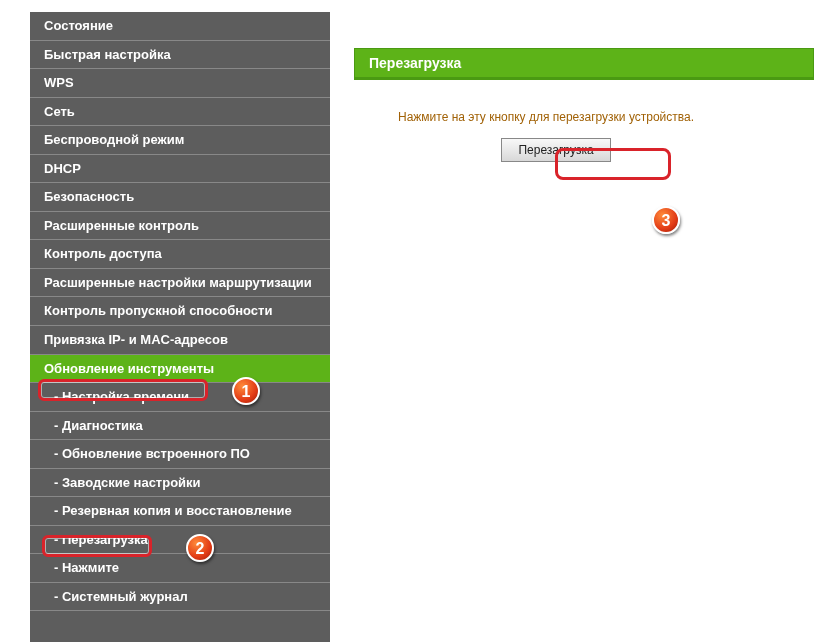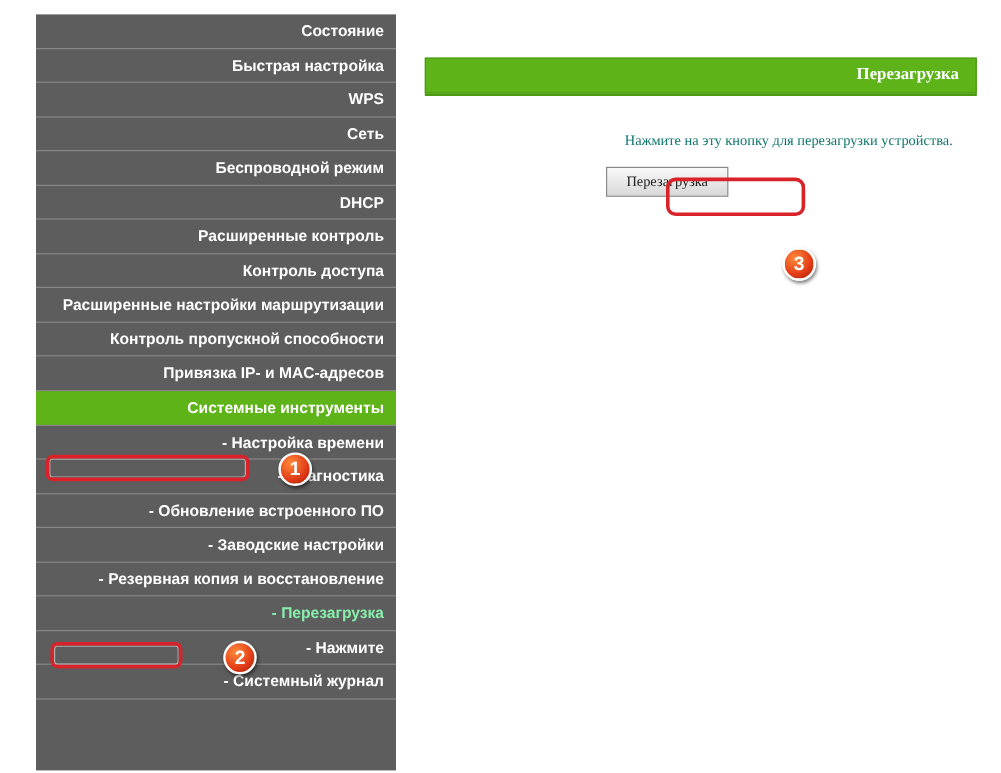--- a/index.html
+++ b/index.html
@@ -1,15 +1,15 @@
 <!DOCTYPE html>
 <html><head>
 <meta charset="utf-8">
 <style>
-  * { box-sizing: border-box; text-align: right; }
+  * { box-sizing: border-box; }
   body {
     margin: 0;
     padding: 0;
     background: #fff;
     font-family: Arial, Helvetica, sans-serif;
     font-size: 12px;
     width: 834px;
     height: 644px;
     overflow: hidden;
     position: relative;
@@ -37,52 +37,51 @@
     position: relative;
     line-height: 1.35;
   }
   .sidebar-item.sub {
     padding-left: 24px;
   }
   .sidebar-item.active {
     background: #5db318;
   }
   .sidebar-item.selected {
-    color: #86efac;
+    color: #ffffff;
   }
   .highlight-box {
     position: absolute;
     border: 3px solid #d9232a;
     border-radius: 6px;
     pointer-events: none;
     box-shadow: inset 0 0 0 1px rgba(255,255,255,0.5);
   }
   .main {
     flex: 1;
     background: #fff;
     padding: 0 0 0 0;
-    font-family: Liberation Serif, serif;
   }
   .page-title-bar {
     background: #5db318;
     color: #fff;
     font-weight: bold;
     font-size: 14px;
     padding: 6px 14px;
     margin: 36px 20px 0 24px;
     border: 1px solid #4a9a12;
   }
   .page-body {
     padding: 30px 20px 20px 44px;
     border-top: 2px solid #4a9a12;
     margin: 0 20px 0 24px;
   }
   .instruction {
     font-size: 12px;
-    color: #0f766e;
+    color: #a16207;
     margin-bottom: 14px;
   }
   .reboot-row {
     text-align: center;
     padding-right: 80px;
   }
   .reboot-button {
     display: inline-block;
     background: linear-gradient(to bottom, #f8f8f8, #d8d8d8);
     border: 1px solid #888;
@@ -119,26 +118,27 @@
 
 <div class="wrap">
 
   <div class="sidebar">
     <div class="sidebar-item">Состояние</div>
     <div class="sidebar-item">Быстрая настройка</div>
     <div class="sidebar-item">WPS</div>
     <div class="sidebar-item">Сеть</div>
     <div class="sidebar-item">Беспроводной режим</div>
     <div class="sidebar-item">DHCP</div>
+    <div class="sidebar-item">Безопасность</div>
     <div class="sidebar-item">Расширенные контроль</div>
     <div class="sidebar-item">Контроль доступа</div>
     <div class="sidebar-item">Расширенные настройки маршрутизации</div>
     <div class="sidebar-item">Контроль пропускной способности</div>
     <div class="sidebar-item">Привязка IP- и MAC-адресов</div>
-    <div class="sidebar-item active">Системные инструменты</div>
+    <div class="sidebar-item active">Обновление инструменты</div>
     <div class="sidebar-item sub">- Настройка времени</div>
     <div class="sidebar-item sub">- Диагностика</div>
     <div class="sidebar-item sub">- Обновление встроенного ПО</div>
     <div class="sidebar-item sub">- Заводские настройки</div>
     <div class="sidebar-item sub">- Резервная копия и восстановление</div>
     <div class="sidebar-item sub selected">- Перезагрузка</div>
     <div class="sidebar-item sub">- Нажмите</div>
     <div class="sidebar-item sub">- Системный журнал</div>
 
   </div>

